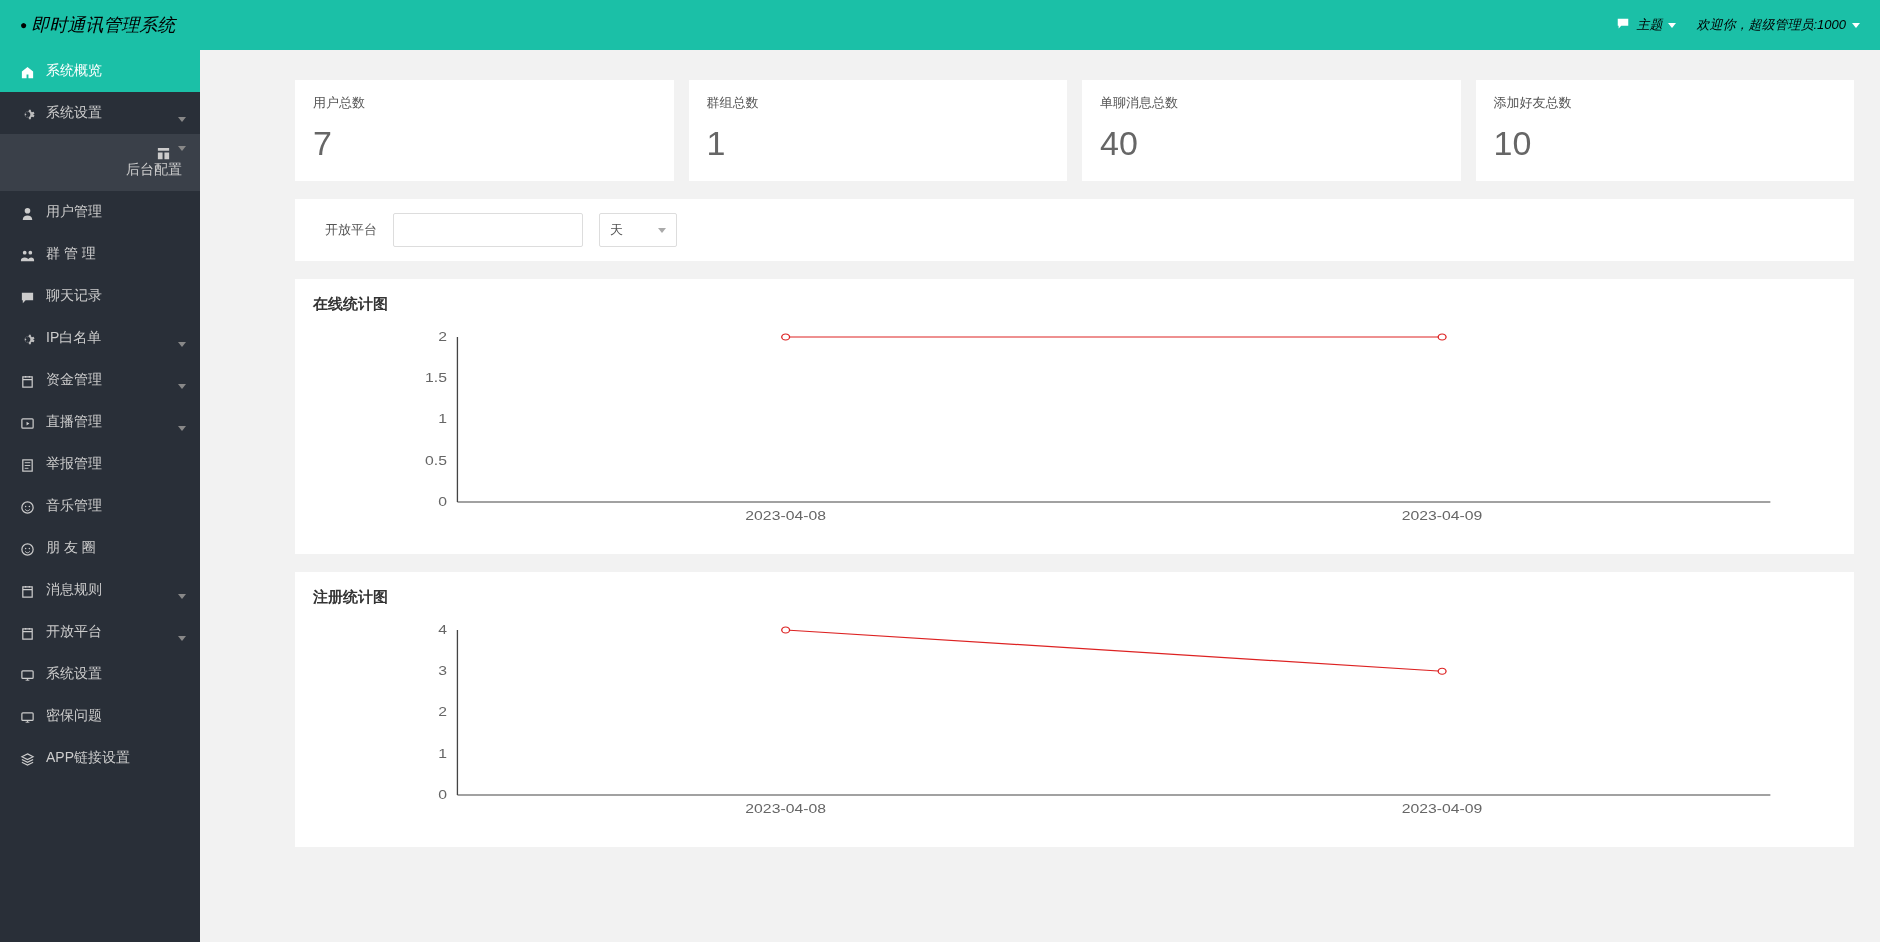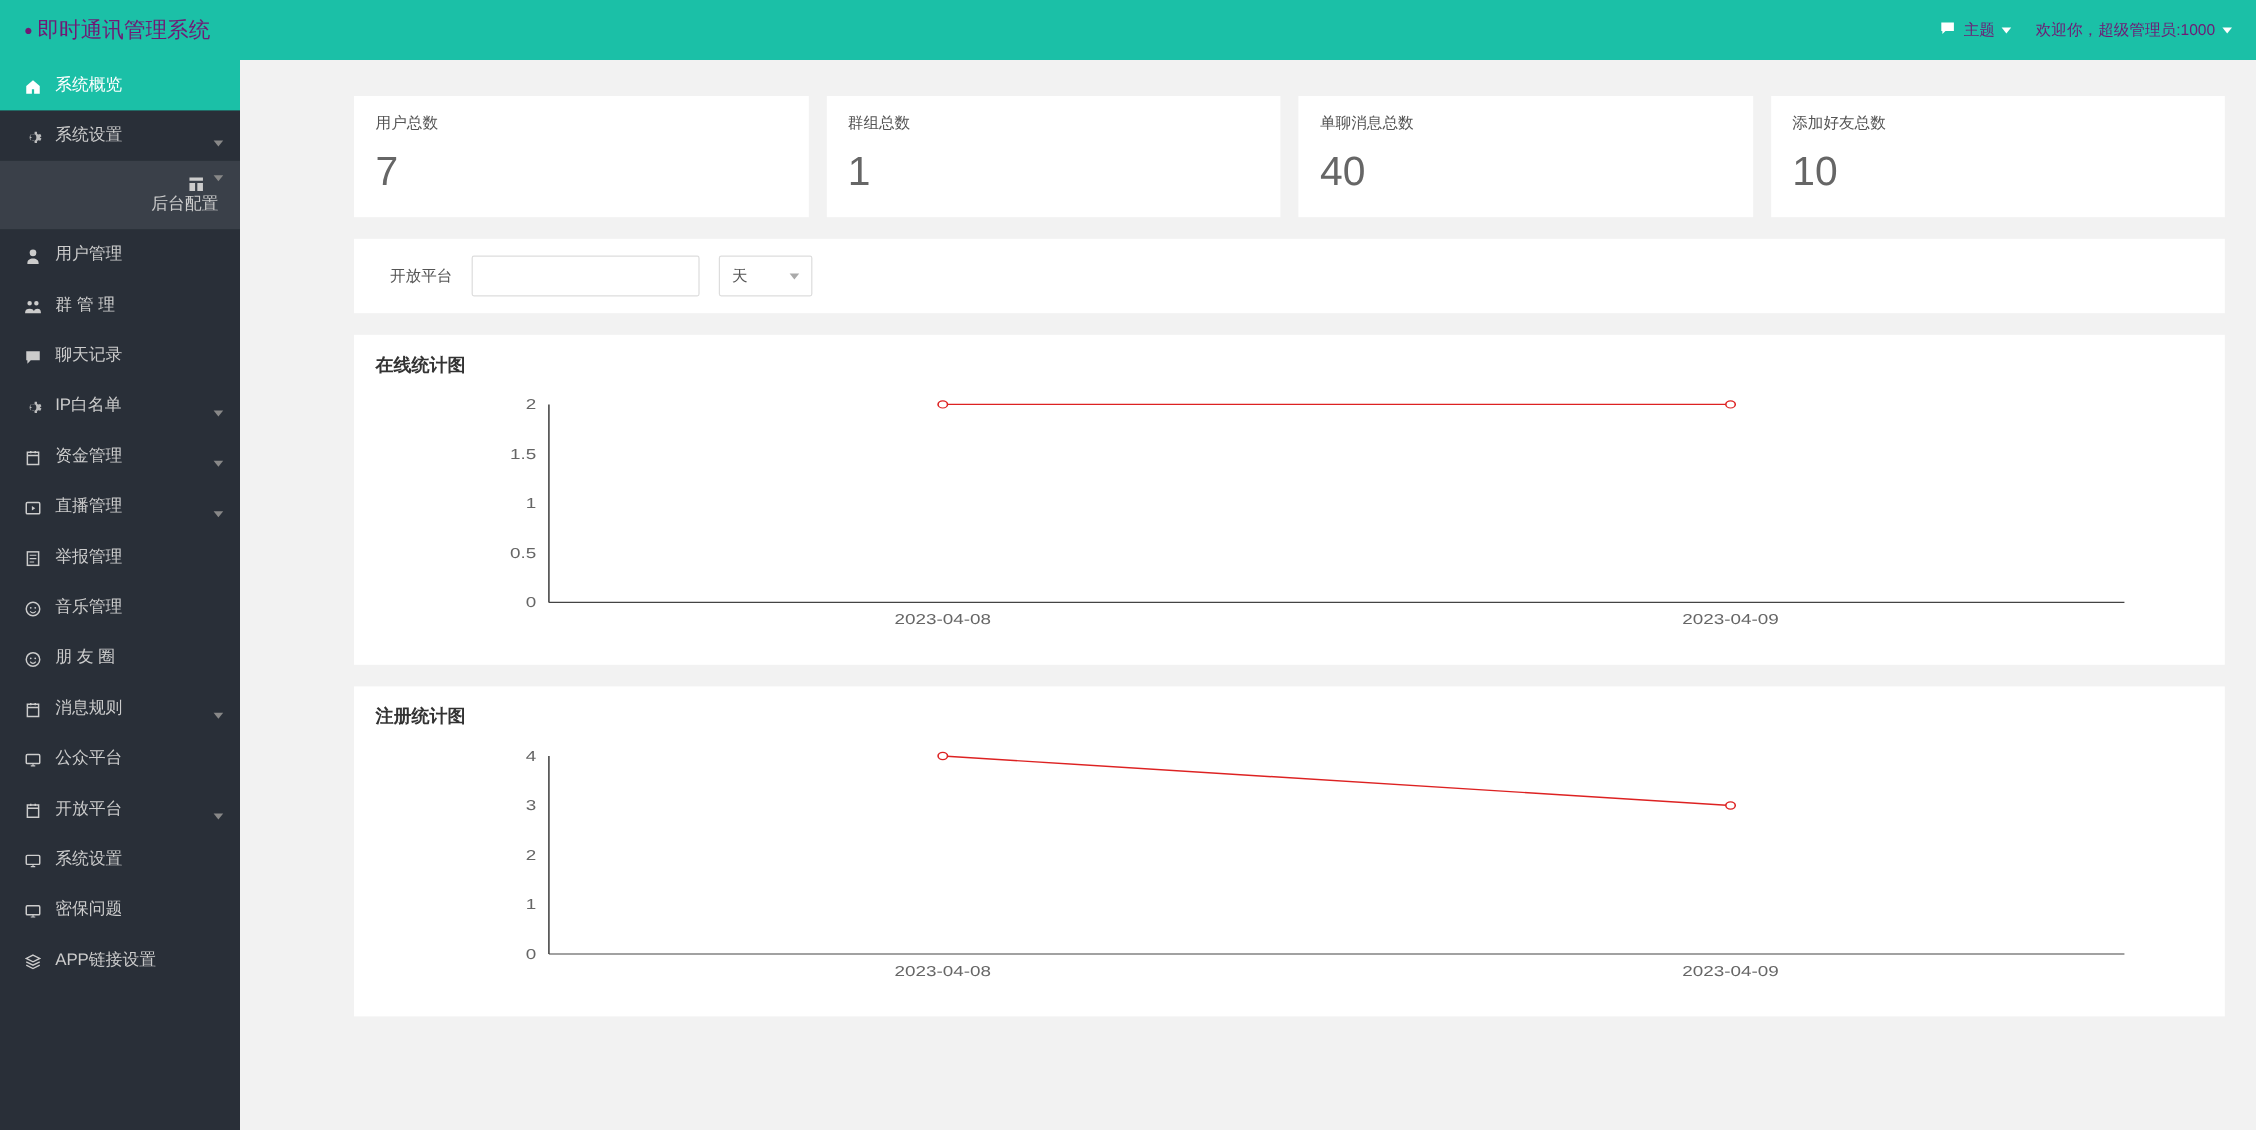--- a/index.html
+++ b/index.html
@@ -1,18 +1,18 @@
 <!DOCTYPE html>
 <html><head>
 <meta charset="utf-8">
 <style>
 * { margin: 0; padding: 0; box-sizing: border-box; }
 body { font-family: "Microsoft YaHei", Arial, sans-serif; font-size: 14px; background: #f2f2f2; color: #333; }
 
-.header { background: #1bc0a7; height: 50px; display: flex; align-items: center; justify-content: space-between; padding: 0 20px; color: #701a75; }
+.header { background: #1bc0a7; height: 50px; display: flex; align-items: center; justify-content: space-between; padding: 0 20px; color: #000000; font-style: italic; }
 .header-left { display: flex; align-items: center; font-size: 18px; }
 .header-left::before { content: "●"; margin-right: 4px; font-size: 12px; }
 .header-right { display: flex; align-items: center; gap: 20px; font-size: 13px; }
 .theme-dd, .user-dd { display: flex; align-items: center; gap: 6px; cursor: pointer; }
 .caret-down { width: 0; height: 0; border-left: 4px solid transparent; border-right: 4px solid transparent; border-top: 5px solid #fff; }
 
 .container { display: flex; }
 .sidebar { width: 200px; background: #292f38; color: #ccc; min-height: calc(100vh - 50px); }
 .sidebar-item { display: flex; align-items: flex-end; padding: 12px 18px; cursor: pointer; font-size: 14px; position: relative; }
 .sidebar-item.active { background: #1bc0a7; color: #fff; }
@@ -176,29 +176,20 @@
         <span>朋 友 圈</span>
       </div>
       <div class="sidebar-item">
         <span class="icon">
           <svg width="15" height="15" viewBox="0 0 16 16">
             <path d="M3 3h10v11H3zM3 6h10M6 2v2M10 2v2" stroke="currentColor" fill="none" stroke-width="1.3"></path>
           </svg>
         </span>
         <span>消息规则</span>
         <span class="chev"></span>
-      </div>
-      <div class="sidebar-item">
-        <span class="icon">
-          <svg width="15" height="15" viewBox="0 0 16 16">
-            <rect x="2" y="3" width="12" height="8" rx="1" fill="none" stroke="currentColor" stroke-width="1.3"></rect>
-            <path d="M6 13h4M8 11v2" stroke="currentColor"></path>
-          </svg>
-        </span>
-        <span>公众平台</span>
       </div>
       <div class="sidebar-item">
         <span class="icon">
           <svg width="15" height="15" viewBox="0 0 16 16">
             <path d="M3 3h10v11H3zM3 6h10M6 2v2M10 2v2" stroke="currentColor" fill="none" stroke-width="1.3"></path>
           </svg>
         </span>
         <span>开放平台</span>
         <span class="chev"></span>
       </div>

